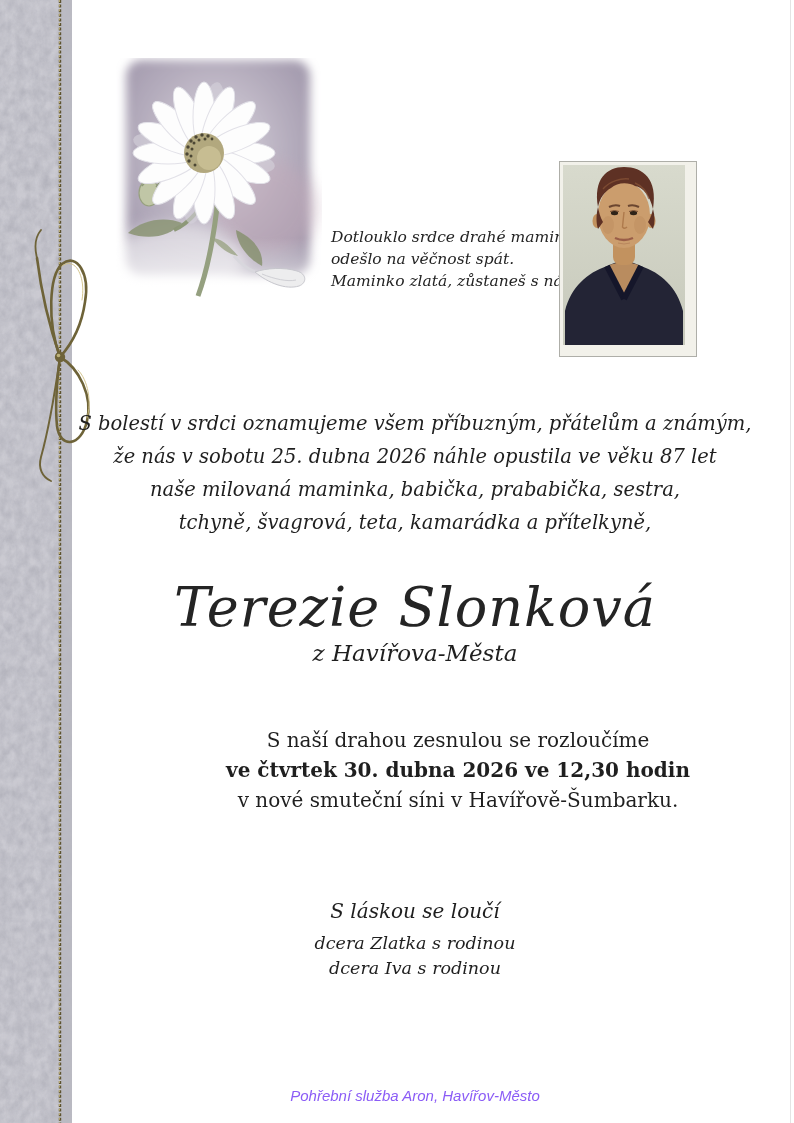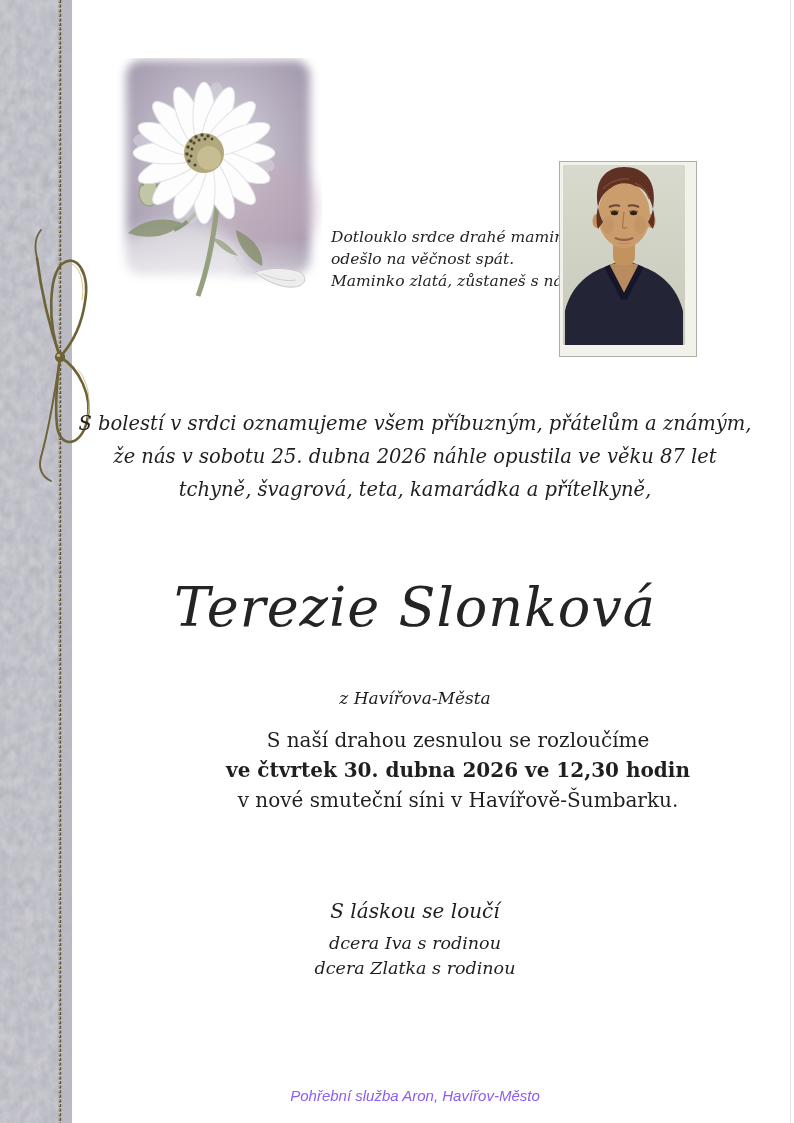--- a/index.html
+++ b/index.html
@@ -14,21 +14,21 @@
     font-style:italic;font-size:15.5px;line-height:22px;color:#242424;text-align:left;
   }
   .photo-frame{
     position:absolute;left:559px;top:161px;width:130px;height:188px;
     background:#f2f1ea;border:1px solid #aeaea8;padding:3px;
   }
   .cline{position:absolute;left:72px;width:686px;text-align:center;}
   .announce{top:407px;font-style:italic;font-size:19.5px;line-height:33px;}
   .salutation{top:535px;font-style:italic;font-size:19px;}
   .name{top:576px;font-style:italic;font-size:54px;letter-spacing:1px;color:#242424;}
-  .origin{top:688px;font-style:italic;font-size:17px;}
+  .origin{top:640px;font-style:italic;font-size:23px;}
   .farewell{top:725px;font-size:20px;line-height:30px;padding-left:43px;}
   .farewell-bold{font-weight:bold;}
   .closing-head{top:899px;font-style:italic;font-size:20px;}
   .mourners{top:931px;font-style:italic;font-size:17.5px;line-height:25px;}
   .footer{
     top:1087px;font-family:"Liberation Sans",sans-serif;font-style:italic;
     font-size:15px;color:#8b5cf6;
   }
   .edge-line{position:absolute;right:3px;top:0;width:1px;height:100%;background:#e4e4e4;}
 </style>
@@ -212,36 +212,37 @@
       <path d="M61,47 L59.5,62 Q61.5,64.5 64,62" stroke="#ae7a4c" stroke-width="1.4" fill="none"></path>
 
       <path d="M52,73 Q61,77 70,73" stroke="#9a5e48" stroke-width="2.4" fill="none"></path>
       <path d="M55,78 Q61,80 67,78" stroke="#b07c55" stroke-width="1" fill="none" opacity="0.7"></path>
     </svg>
   </div>
 
   <div class="cline announce">
     <div>S bolestí v srdci oznamujeme všem příbuzným, přátelům a známým,</div>
     <div>že nás v sobotu 25. dubna 2026 náhle opustila ve věku 87 let</div>
+    <div>naše milovaná maminka, babička, prababička, sestra,</div>
     <div>tchyně, švagrová, teta, kamarádka a přítelkyně,</div>
   </div>
 
 
   <div class="cline name">Terezie Slonková</div>
 
   <div class="cline origin">z Havířova-Města</div>
 
   <div class="cline farewell">
     <div>S naší drahou zesnulou se rozloučíme</div>
     <div class="farewell-bold">ve čtvrtek 30. dubna 2026 ve 12,30 hodin</div>
     <div>v nové smuteční síni v Havířově-Šumbarku.</div>
   </div>
 
   <div class="cline closing-head">S láskou se loučí</div>
   <div class="cline mourners">
+    <div>dcera Zlatka s rodinou</div>
     <div>dcera Iva s rodinou</div>
-    <div>dcera Zlatka s rodinou</div>
   </div>
 
   <div class="cline footer">Pohřební služba Aron, Havířov-Město</div>
 
   <div class="edge-line"></div>
 </div>
 
 </body></html>

